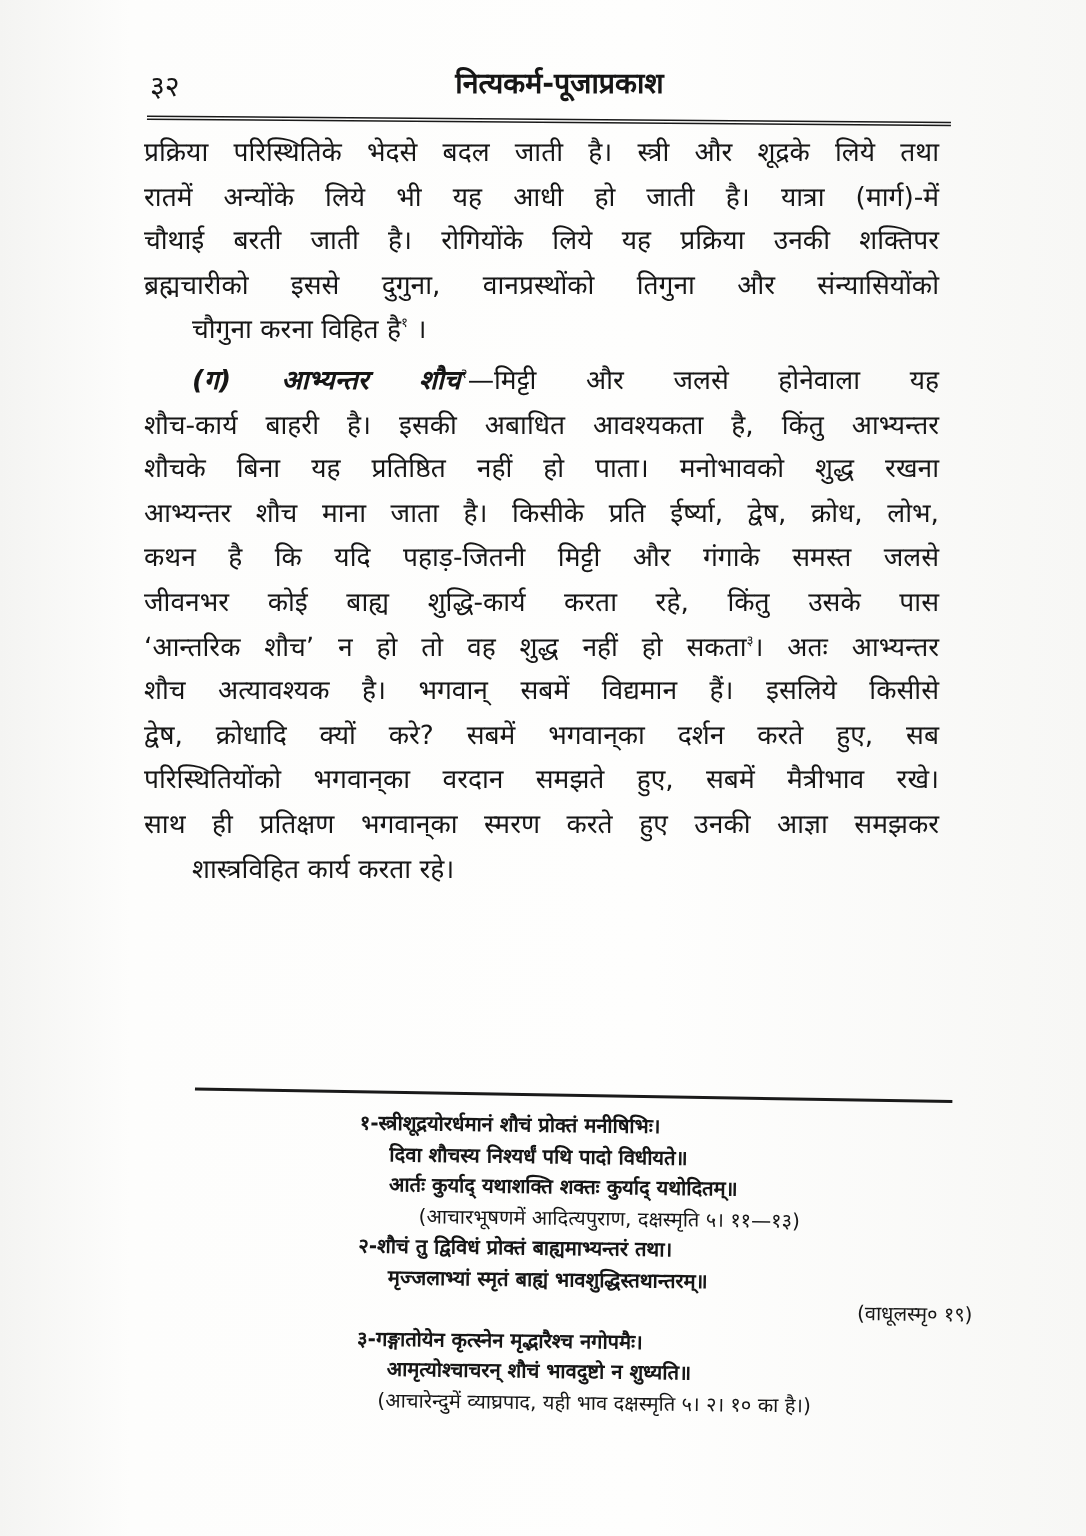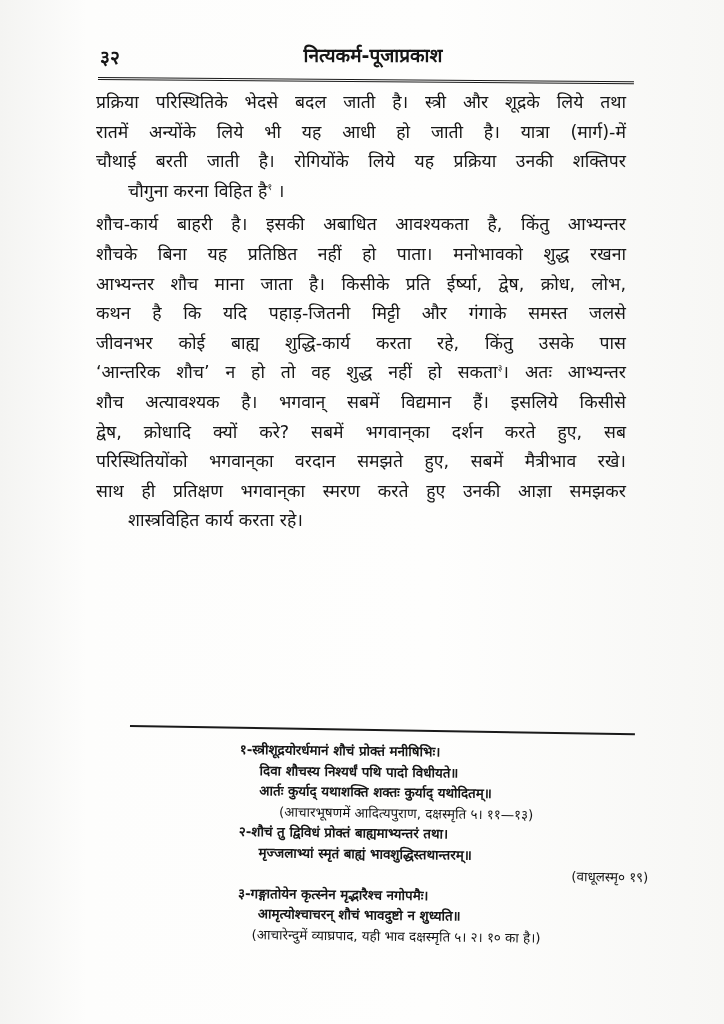--- a/index.html
+++ b/index.html
@@ -11,21 +11,21 @@
     position: relative;
   }
   .page {
     position: absolute; left: 0; top: 0; width: 724px; height: 1024px;
     background: linear-gradient(90deg, #f4f4f2 0%, #fdfdfc 12%, #fefefd 60%, #f7f7f5 100%);
   }
   .header {
     position: absolute; left: 100px; top: 40px; width: 530px; height: 30px;
   }
   .page-number {
-    position: absolute; left: 0; top: 4px; font-size: 19px; font-weight: bold;
+    position: absolute; left: 0; top: 4px; font-size: 19px; font-weight: normal;
   }
   .running-title {
     position: absolute; left: 16px; right: 0; top: 2px; text-align: center;
     font-size: 19px; font-weight: bold;
   }
   .header-rule {
     position: absolute; left: 98px; top: 77px; width: 536px; height: 0;
     border-top: 3px double #1a1a1a;
     transform: rotate(0.45deg); transform-origin: left top;
   }
@@ -63,23 +63,25 @@
     <span class="page-number">३२</span>
     <div class="running-title">नित्यकर्म-पूजाप्रकाश</div>
   </div>
   <div class="header-rule"></div>
 
   <div class="body-text">
     <p>
       <span class="line">प्रक्रिया परिस्थितिके भेदसे बदल जाती है। स्त्री और शूद्रके लिये तथा</span>
       <span class="line">रातमें अन्योंके लिये भी यह आधी हो जाती है। यात्रा (मार्ग)-में</span>
       <span class="line">चौथाई बरती जाती है। रोगियोंके लिये यह प्रक्रिया उनकी शक्तिपर</span>
+      <span class="line">ब्रह्मचारीको इससे दुगुना, वानप्रस्थोंको तिगुना और संन्यासियोंको</span>
       <span class="line last"><span>चौगुना करना विहित है</span><sup>१</sup> <span>।</span></span>
     </p>
     <p style="padding-top:4px;">
+      <span class="line" style="padding-left:32px;"><span class="heading-inline">(ग) आभ्यन्तर शौच</span><sup>२</sup><span>—मिट्टी और जलसे होनेवाला यह</span></span>
       <span class="line">शौच-कार्य बाहरी है। इसकी अबाधित आवश्यकता है, किंतु आभ्यन्तर</span>
       <span class="line">शौचके बिना यह प्रतिष्ठित नहीं हो पाता। मनोभावको शुद्ध रखना</span>
       <span class="line">आभ्यन्तर शौच माना जाता है। किसीके प्रति ईर्ष्या, द्वेष, क्रोध, लोभ,</span>
       <span class="line">कथन है कि यदि पहाड़-जितनी मिट्टी और गंगाके समस्त जलसे</span>
       <span class="line">जीवनभर कोई बाह्य शुद्धि-कार्य करता रहे, किंतु उसके पास</span>
       <span class="line"><span>‘आन्तरिक शौच’ न हो तो वह शुद्ध नहीं हो सकता</span><sup>३</sup><span>। अतः आभ्यन्तर</span></span>
       <span class="line">शौच अत्यावश्यक है। भगवान् सबमें विद्यमान हैं। इसलिये किसीसे</span>
       <span class="line">द्वेष, क्रोधादि क्यों करे? सबमें भगवान्‌का दर्शन करते हुए, सब</span>
       <span class="line">परिस्थितियोंको भगवान्‌का वरदान समझते हुए, सबमें मैत्रीभाव रखे।</span>
       <span class="line">साथ ही प्रतिक्षण भगवान्‌का स्मरण करते हुए उनकी आज्ञा समझकर</span>

